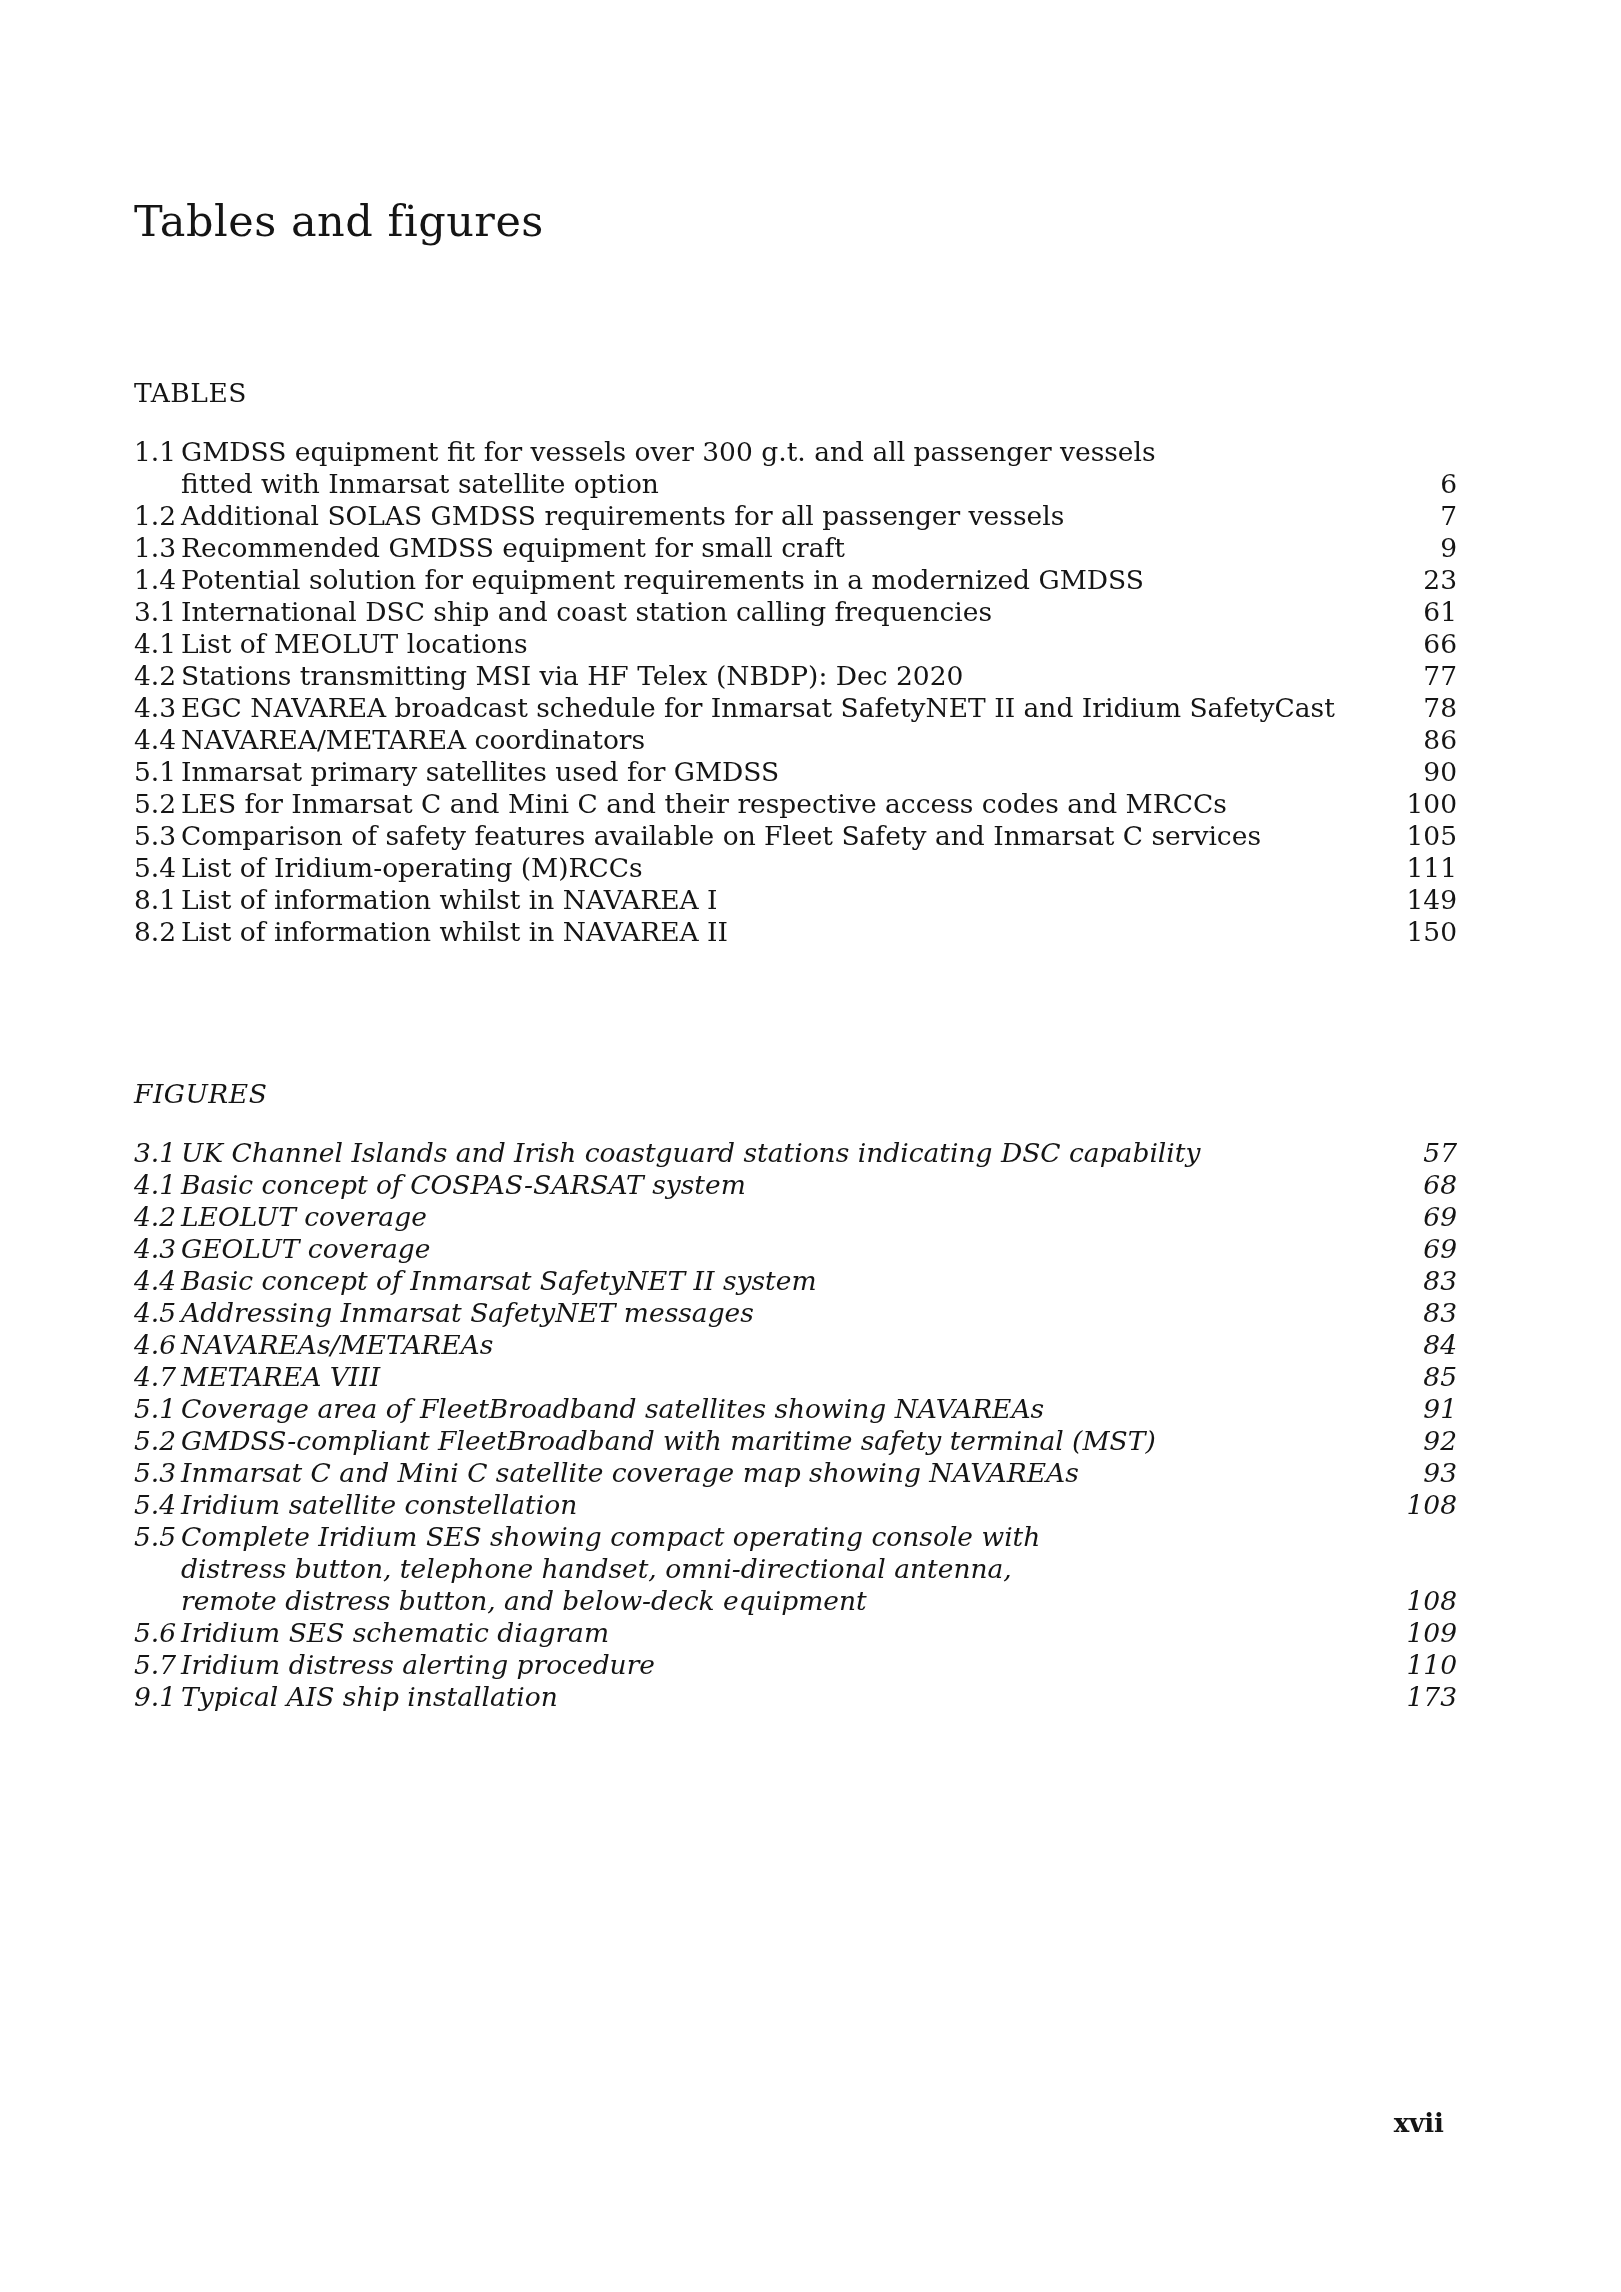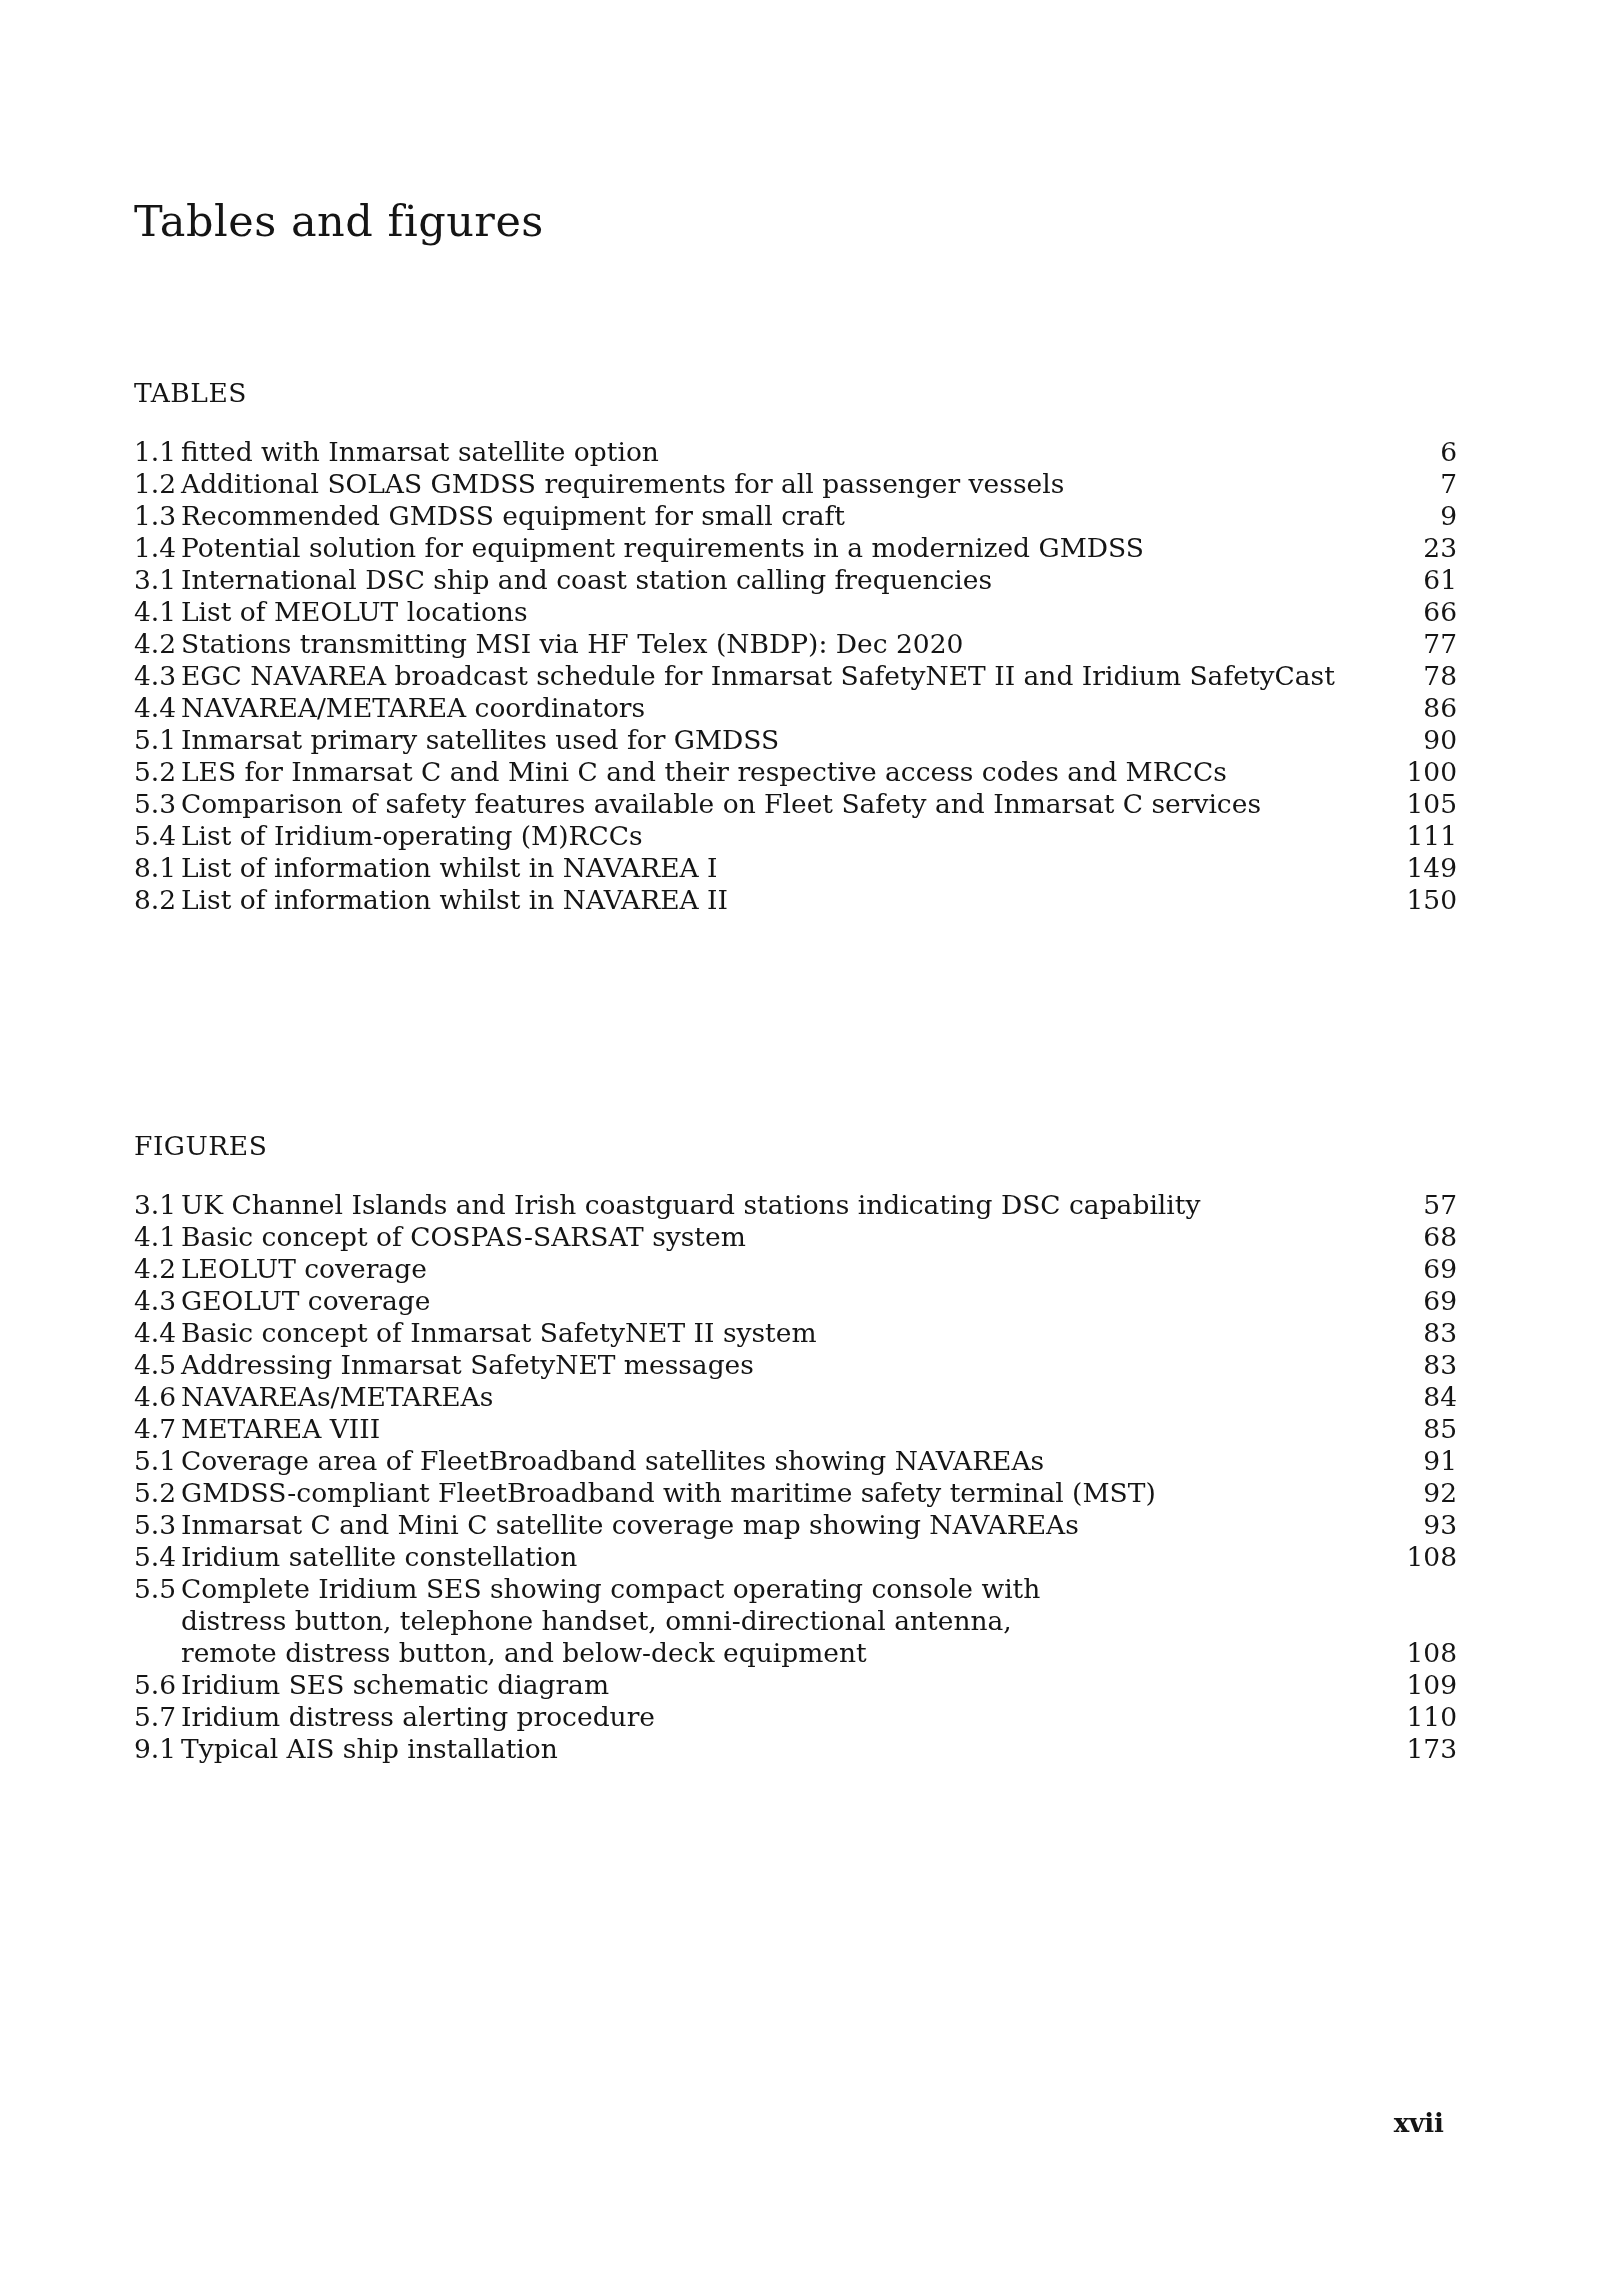--- a/index.html
+++ b/index.html
@@ -21,21 +21,21 @@
     font-weight: normal;
     line-height: 1.2;
     letter-spacing: 0.5px;
   }
   .section {
     position: absolute;
     left: 134px;
     right: 164px;
   }
   .section-tables  { top: 377px; }
-  .section-figures { top: 1130px; }
+  .section-figures { top: 1078px; font-style: italic; }
   .section-heading {
     margin: 0 0 27.4px 0;
     font-size: 26.5px;
     font-weight: normal;
     line-height: 32px;
     letter-spacing: 0.5px;
   }
   .entries { font-size: 26.5px; line-height: 32px; }
   .entry { display: flex; align-items: flex-start; }
   .num   { flex: 0 0 47px; }
@@ -63,20 +63,21 @@
 <div class="page">
 
   <h1 class="doc-title">Tables and figures</h1>
 
   <div class="section section-tables">
     <h2 class="section-heading">TABLES</h2>
     <div class="entries">
   <div class="entry">
     <span class="num">1.1</span>
     <span class="lines">
+            <div class="line">GMDSS equipment fit for vessels over 300 g.t. and all passenger vessels</div>
             <div class="line">fitted with Inmarsat satellite option</div>
           </span>
     <span class="pg">6</span>
   </div>
 
   <div class="entry">
     <span class="num">1.2</span>
     <span class="lines">
             <div class="line">Additional SOLAS GMDSS requirements for all passenger vessels</div>
           </span>

